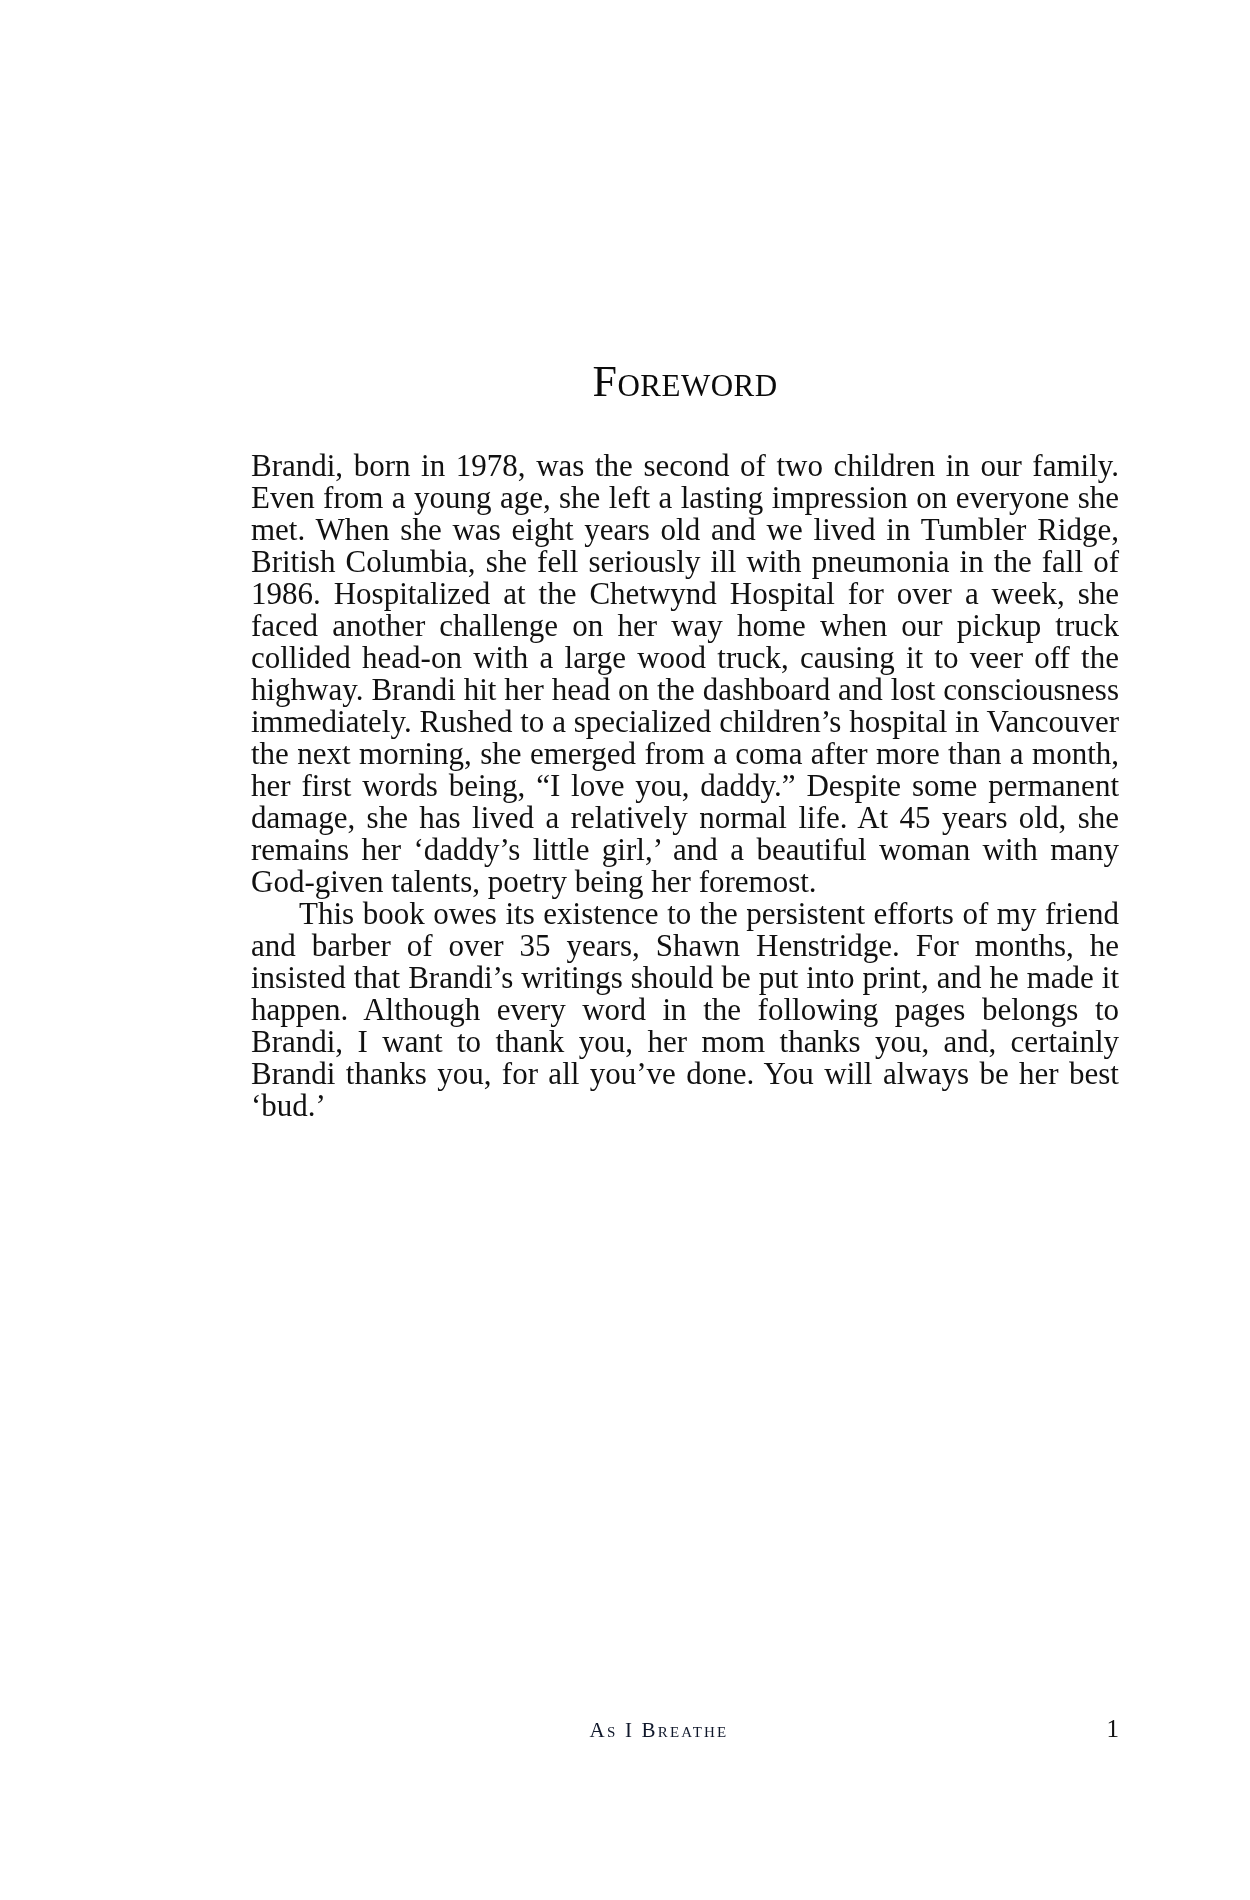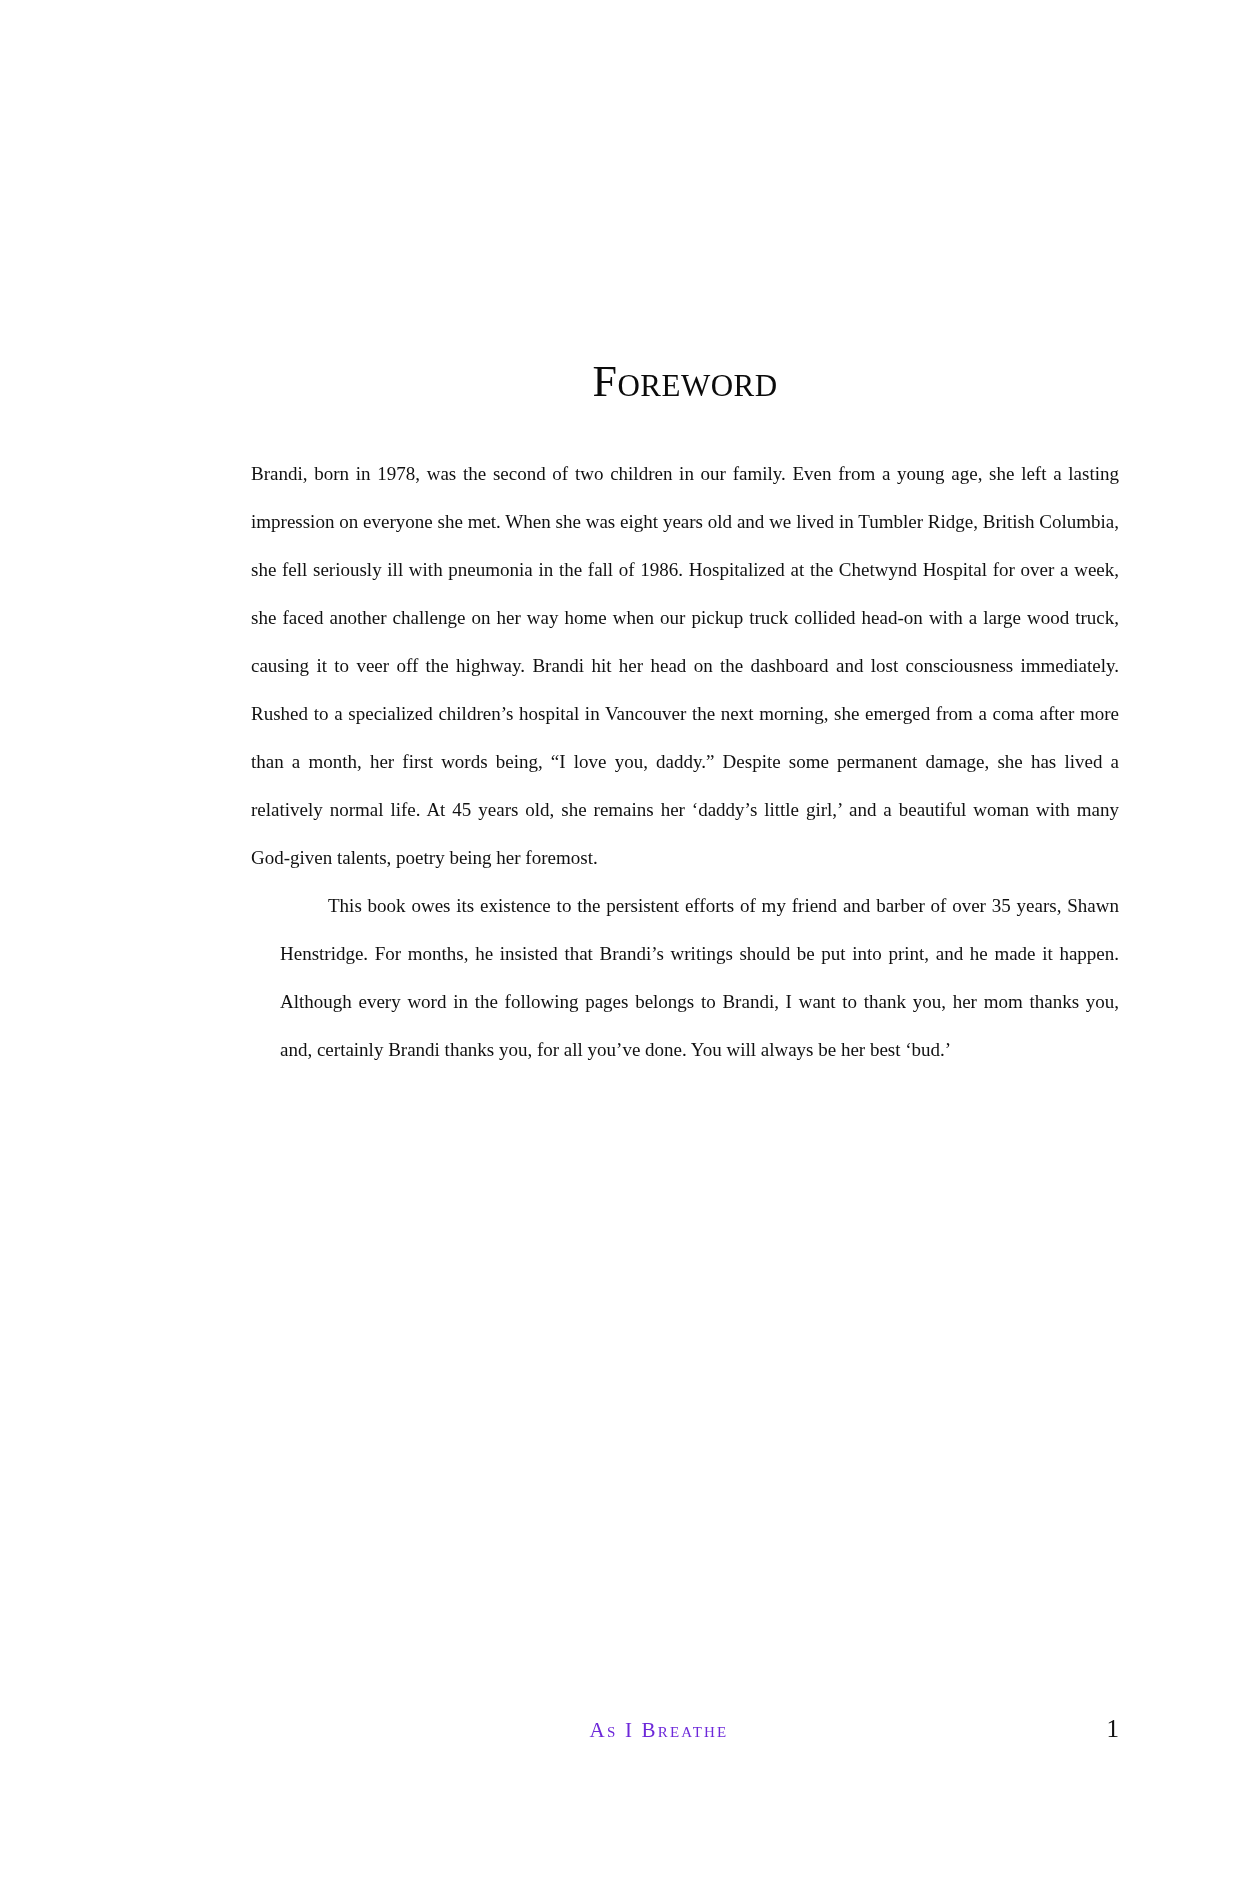--- a/index.html
+++ b/index.html
@@ -30,31 +30,30 @@
     font-size: 44px;
     line-height: 1.1;
     text-align: center;
     font-variant: small-caps;
     letter-spacing: 0.5px;
     font-weight: normal;
     margin: 0 0 44px 0;
     color: #0b0b0b;
   }
   .body-par {
-    font-size: 19px;
-    line-height: 48px;
+    font-size: 31px;
+    line-height: 32px;
     text-align: justify;
     text-justify: inter-word;
     margin: 0;
     color: #111111;
     hyphens: none;
   }
   .body-par.indented {
     text-indent: 48px;
-    margin-left: 29px;
   }
   .signature {
     font-size: 27.5px;
     line-height: 43.5px;
     text-align: right;
     margin: 42px 0 0 0;
     color: #111111;
   }
   .footer {
     position: absolute;
@@ -62,21 +61,21 @@
     top: 1718px;
     width: 868px;
     display: flex;
     align-items: baseline;
     justify-content: center;
   }
   .footer-title {
     font-size: 21px;
     font-variant: small-caps;
     letter-spacing: 2.2px;
-    color: #6d28d9;
+    color: #0f172a;
     flex: 0 0 auto;
     transform: translateX(-26px);
   }
   .footer-page {
     position: absolute;
     right: 0;
     bottom: 0;
     font-size: 25px;
     color: #111111;
   }

